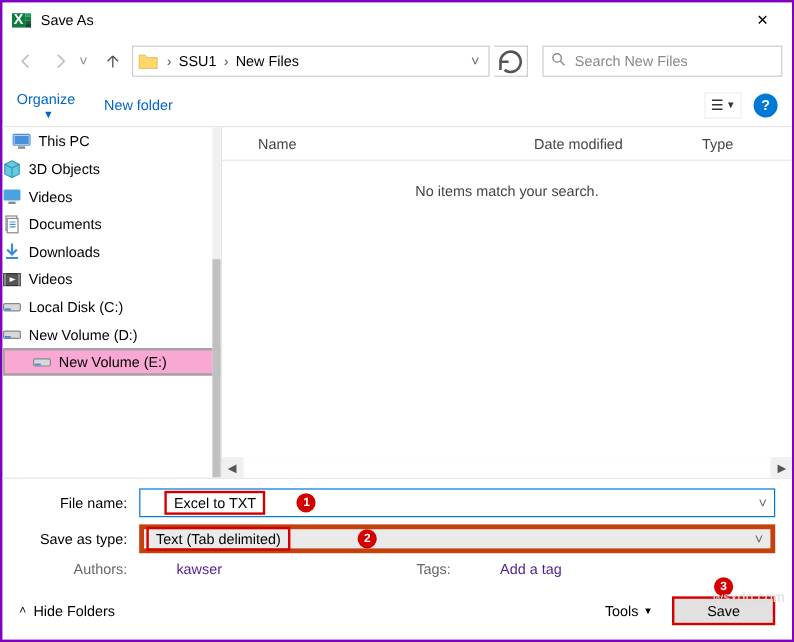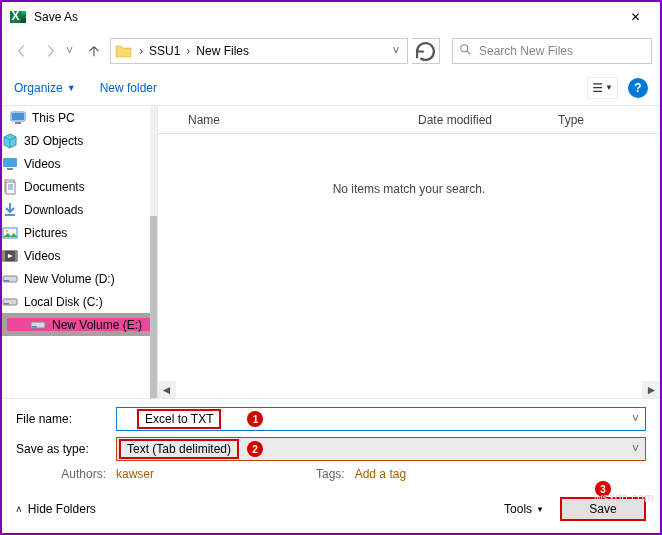--- a/index.html
+++ b/index.html
@@ -17,55 +17,55 @@
   .recent { width: 12px; color:#888; }
   .addrbar { flex:1; border:1px solid #ccc; height: 26px; display:flex; align-items:center; padding: 0 2px; }
   .folder-icon { width:18px; height:18px; margin: 0 4px 0 2px; }
   .crumb { padding: 0 4px; }
   .sep { color:#555; padding: 0 2px; }
   .addr-drop { margin-left:auto; color:#666; width:18px; text-align:center; }
   .refresh { border:1px solid #ccc; border-left:none; width:28px; height:26px; display:flex; align-items:center; justify-content:center; color:#444; }
   .searchbox { border:1px solid #ccc; margin-left:8px; flex:0 0 200px; height:26px; display:flex; align-items:center; padding: 0 6px; color:#888;text-align:right; }
   .searchbox svg { width:14px; height:14px; margin-right:6px; }
   .toolbar { display:flex; align-items:center; height: 36px; padding: 0 12px; border-bottom: 1px solid #e5e5e5; color:#0066cc; }
-  .toolbar .org { margin-right: 24px; display:flex; align-items:center; }
+  .toolbar .org { margin-right: 24px; display:flex; align-items:center;flex-direction:column; }
   .toolbar .drop { font-size:9px; margin-left:4px; color:#0066cc; }
   .toolbar .spacer { flex:1; }
   .views { display:flex; align-items:center; border:1px solid #eee; height:22px; padding:0 4px; color:#333; gap:2px; }
   .help { width:20px; height:20px; border-radius:50%; background:#0078d7; color:#fff; display:flex; align-items:center; justify-content:center; margin-left:10px; font-weight:bold; }
   .body { display:flex; flex:1; min-height:0; }
-  .nav { width:155px; overflow:hidden; position:relative; }
+  .nav { width:182px; overflow:hidden; position:relative; }
   .nav-item { display:flex; align-items:center; height:23px; gap:6px; white-space:nowrap; }
   .nav-item.root { padding-left: 8px; }
-  .nav-item.selected { background:#ec4899; border:5px solid #a3a3a3; padding-left:23px; }
+  .nav-item.selected { background:#f9a8d4; border:2px solid #a3a3a3; padding-left:23px; }
   .nav-icon { width:16px; height:16px; display:flex; align-items:center; justify-content:center; }
   .nav-scroll { position:absolute; right:0; top:0; bottom:0; width:7px; background:#f0f0f0; }
   .nav-scroll .thumb { position:absolute; top:110px; bottom:0; left:0; right:0; background:#c0c0c0; }
-  .content { flex:1; display:flex; flex-direction:column; border-left: 1px solid #e5e5e5; position:relative;gap:30px; }
+  .content { flex:1; display:flex; flex-direction:column; border-left: 1px solid #e5e5e5; position:relative; }
   .cols { display:flex; height:28px; align-items:center; border-bottom:1px solid #e5e5e5; color:#444; }
   .col-name { width:260px; padding-left:30px; }
   .col-date { width:140px; }
   .col-type { flex:1; }
   .empty { text-align:center; color:#444; margin-top: 18px; }
   .hscroll { position:absolute; left:0; right:0; bottom:0; height:17px; background:#f0f0f0; display:flex; align-items:center; }
   .hscroll .arr { width:17px; height:17px; display:flex; align-items:center; justify-content:center; color:#555; }
   .hscroll .thumb { flex:1; height:17px; background:#fff; margin:0 1px; }
   .bottom { border-top:1px solid #e5e5e5; padding: 8px 14px 6px 14px; }
   .row { display:flex; align-items:center; margin-bottom: 6px; }
-  .row .label { width: 100px; padding-right: 10px; color:#000; }
+  .row .label { width: 100px; text-align:right; padding-right: 10px; color:#000; }
   .filename-box { flex:1; border:1px solid #0078d7; height:24px; position:relative; display:flex; align-items:center; }
   .filename-box .redbox { border:2px solid #d40000; padding:1px 6px; margin:1px 20px; color:#000; }
   .filename-box .drop { position:absolute; right:6px; color:#666; }
-  .type-box { flex:1; border:1px solid #c2410c; background:#eaeaea; height:24px; position:relative; display:flex; align-items:center; }
+  .type-box { flex:1; border:4px solid #c2410c; background:#eaeaea; height:24px; position:relative; display:flex; align-items:center;gap:48px; }
   .type-box .redbox { border:2px solid #d40000; padding:1px 6px; margin:1px 2px; color:#000; }
   .type-box .drop { position:absolute; right:6px; color:#666; }
   .badge { width:16px; height:16px; border-radius:50%; background:#d40000; color:#fff; font-size:10px; font-weight:bold; display:flex; align-items:center; justify-content:center; margin-left:6px; }
   .meta-row { display:flex; margin: 4px 0 10px 0; }
   .meta-label { width:100px; text-align:right; padding-right:10px; color:#666; }
-  .meta-val { color:#a16207; min-width:200px; }
+  .meta-val { color:#4c1d95; min-width:200px;margin-left:31px; }
   .meta-spacer { flex:1; }
   .footer { display:flex; align-items:center; height: 36px; }
   .hidefolders { display:flex; align-items:center; gap:6px; }
   .hidefolders .chev { font-size:10px; }
   .footer .spacer { flex:1; }
   .tools { margin-right: 10px; display:flex; align-items:center; gap:4px; }
   .btn { width:86px; height:24px; border:1px solid #aaa; background:#e1e1e1; display:flex; align-items:center; justify-content:center; margin-left:6px; position:relative; }
   .btn.save { border:2px solid #d40000; }
   .badge3 { position:absolute; top:-18px; left:50%; transform:translateX(-50%); width:16px; height:16px; border-radius:50%; background:#d40000; color:#fff; font-size:10px; font-weight:bold; display:flex; align-items:center; justify-content:center; }
   .watermark { position:absolute; right:6px; bottom:28px; color:#ddd; font-size:12px; pointer-events:none; }
@@ -193,55 +193,45 @@
             <svg viewBox="0 0 16 16">
               <path d="M8 1 L8 10 M4 6 L8 10 L12 6" fill="none" stroke="#3a8dde" stroke-width="1.8"></path>
               <line x1="3" y1="13" x2="13" y2="13" stroke="#3a8dde" stroke-width="1.8"></line>
             </svg>
           </span>
         <span>Downloads</span>
       </div>
       <div class="nav-item">
         <span class="nav-icon">
             <svg viewBox="0 0 16 16">
-              <rect x="1" y="3" width="14" height="10" fill="#fff" stroke="#3a8dde"></rect>
-              <circle cx="5" cy="6" r="1.5" fill="#f5c518"></circle>
-              <path d="M1 12 L6 8 L9 11 L12 8 L15 12" fill="#3aaa55" stroke="none"></path>
-            </svg>
-          </span>
-        <span>Pictures</span>
-      </div>
-      <div class="nav-item">
-        <span class="nav-icon">
-            <svg viewBox="0 0 16 16">
               <rect x="1" y="3" width="14" height="10" fill="#555" stroke="#333"></rect>
               <rect x="1" y="3" width="2" height="10" fill="#888"></rect>
               <rect x="13" y="3" width="2" height="10" fill="#888"></rect>
               <path d="M6 6 L11 8 L6 10 Z" fill="#fff"></path>
             </svg>
           </span>
         <span>Videos</span>
       </div>
       <div class="nav-item">
         <span class="nav-icon">
             <svg viewBox="0 0 16 16">
               <rect x="1" y="5" width="14" height="6" rx="1" fill="#d8d8d8" stroke="#888"></rect>
               <rect x="2" y="9" width="5" height="1.5" fill="#3a8dde"></rect>
             </svg>
           </span>
-        <span>New Volume (D:)</span>
+        <span>Local Disk (C:)</span>
       </div>
       <div class="nav-item">
         <span class="nav-icon">
             <svg viewBox="0 0 16 16">
               <rect x="1" y="5" width="14" height="6" rx="1" fill="#d8d8d8" stroke="#888"></rect>
               <rect x="2" y="9" width="5" height="1.5" fill="#3a8dde"></rect>
             </svg>
           </span>
-        <span>Local Disk (C:)</span>
+        <span>New Volume (D:)</span>
       </div>
       <div class="nav-item selected">
         <span class="nav-icon">
             <svg viewBox="0 0 16 16">
               <rect x="1" y="5" width="14" height="6" rx="1" fill="#d8d8d8" stroke="#888"></rect>
               <rect x="2" y="9" width="5" height="1.5" fill="#3a8dde"></rect>
             </svg>
           </span>
         <span>New Volume (E:)</span>
       </div>

